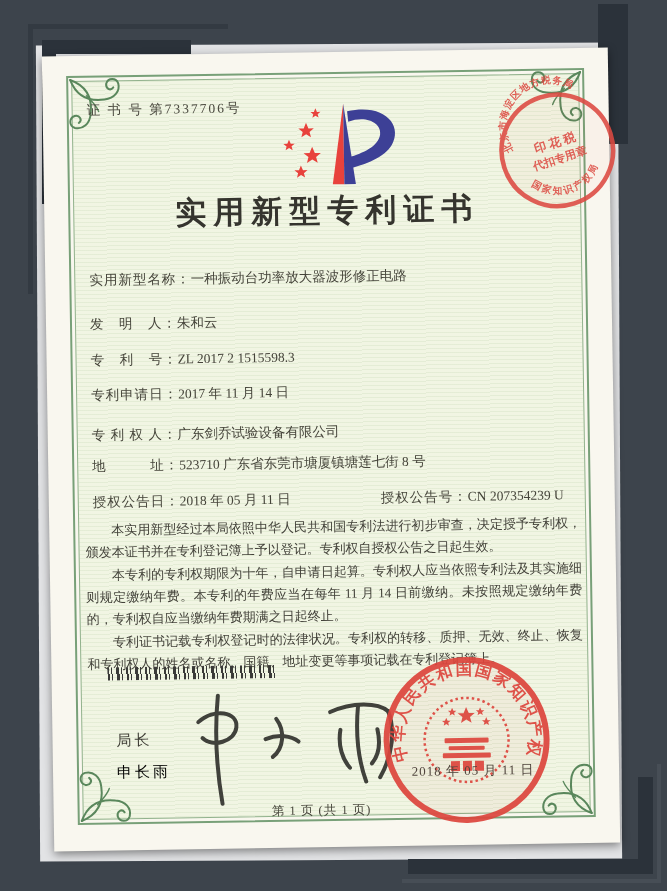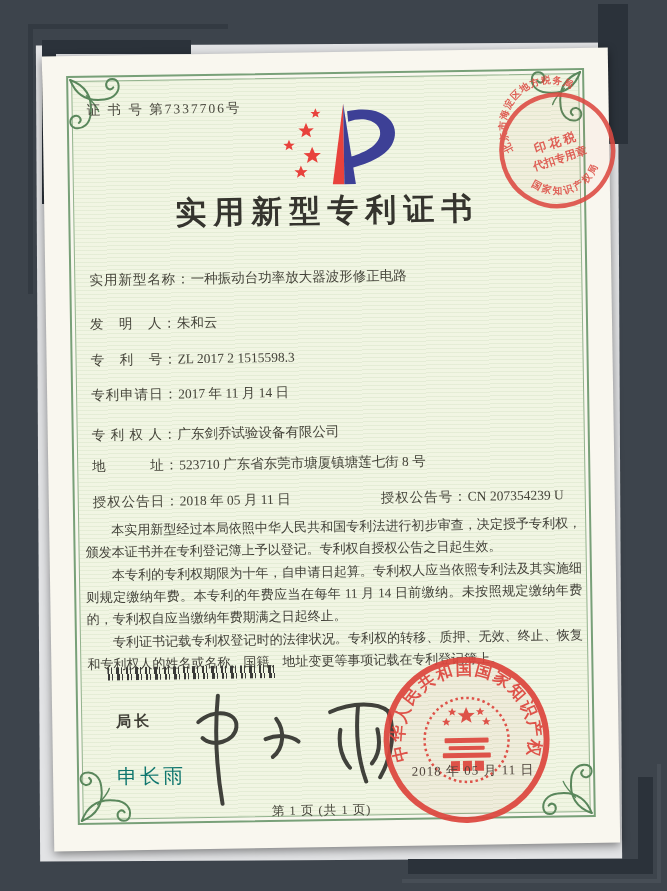--- a/index.html
+++ b/index.html
@@ -52,24 +52,24 @@
   .grant-no{position:absolute;left:288px;top:0;}
   .paras{position:absolute;left:36px;right:34px;top:464px;font-size:13px;
     line-height:1.72;color:#43423a;text-align:justify;}
   .paras p{margin:0;text-indent:2em;}
   .barcode{position:absolute;left:56px;top:612px;width:168px;height:13px;
     background:repeating-linear-gradient(90deg,
       #3a3a38 0 2px, transparent 2px 4px,
       #3a3a38 4px 5px, transparent 5px 9px,
       #3a3a38 9px 12px, transparent 12px 14px,
       #3a3a38 14px 15px, transparent 15px 19px);}
-  .signer-title{position:absolute;left:64px;top:657px;font-size:15px;
-    color:#3e3d35;letter-spacing:3px;font-weight:bold;}
-  .signer-name{position:absolute;left:64px;top:708px;font-size:20px;
-    color:#0f766e;letter-spacing:3px;}
+  .signer-title{position:absolute;left:64px;top:676px;font-size:15px;
+    color:#3e3d35;letter-spacing:3px;}
+  .signer-name{position:absolute;left:64px;top:708px;font-size:15px;
+    color:#000000;letter-spacing:3px;}
   .signature{position:absolute;left:128px;top:636px;width:235px;height:122px;}
   .big-seal{position:absolute;left:328px;top:604px;width:172px;height:172px;
     opacity:.92;}
   .seal-date{position:absolute;left:342px;top:712px;width:156px;text-align:center;
     font-size:13px;color:#4f443c;letter-spacing:1px;}
   .footer{position:absolute;left:0;right:30px;top:750px;text-align:center;
     font-size:12.5px;color:#45443a;letter-spacing:1px;}
   .tax-stamp{position:absolute;left:438px;top:26px;width:152px;height:152px;
     transform:rotate(-17deg);opacity:.88;}
 </style>

